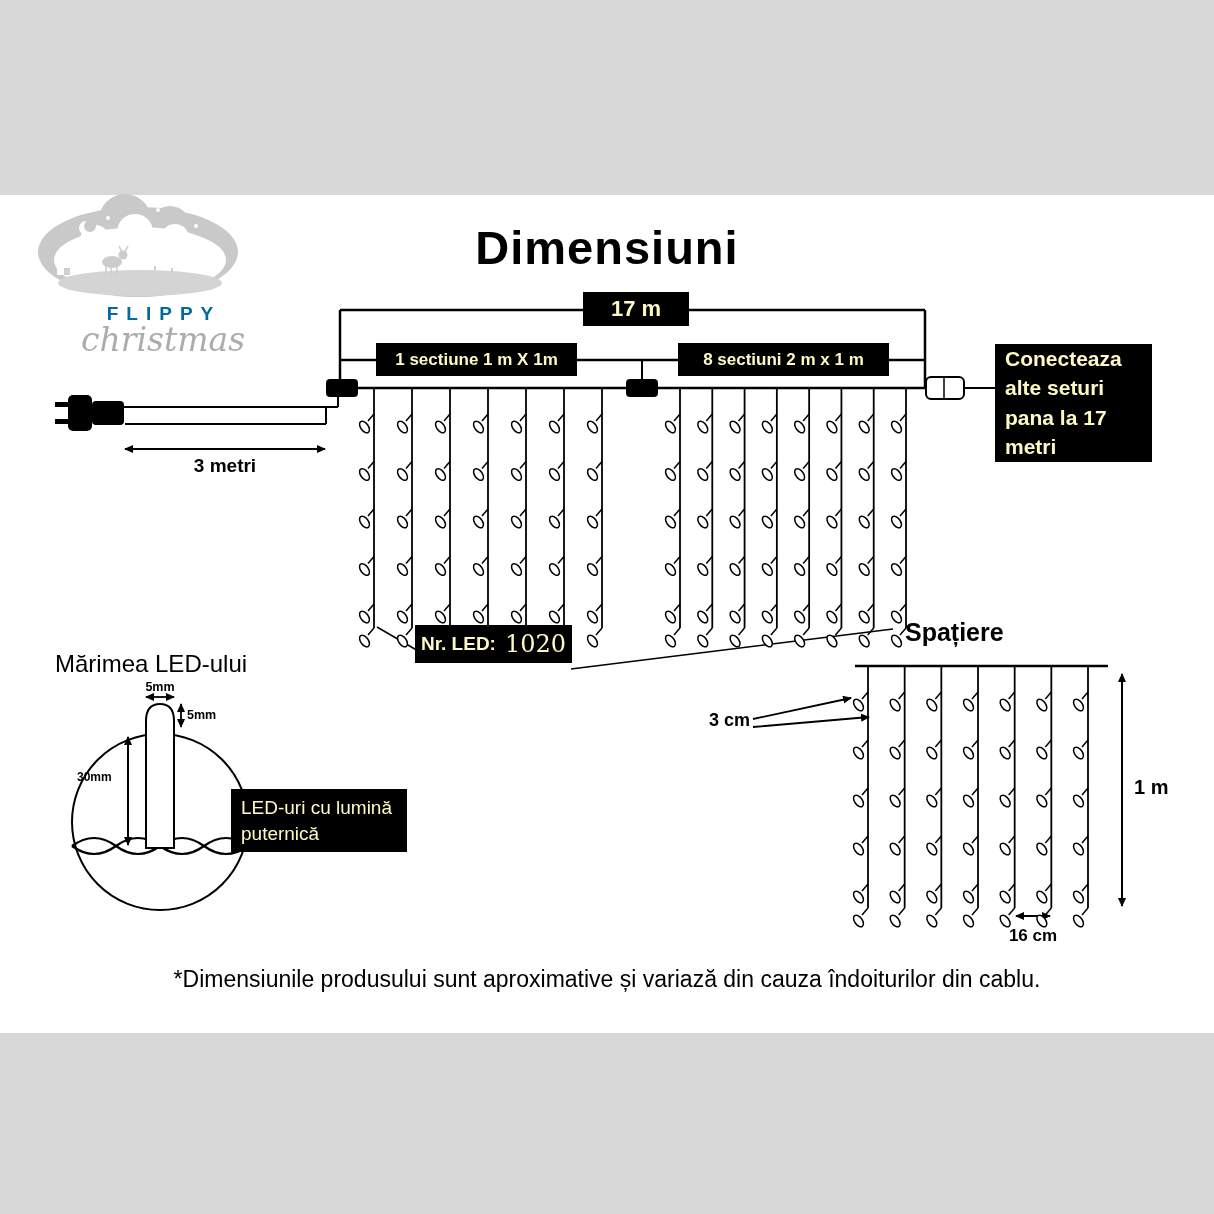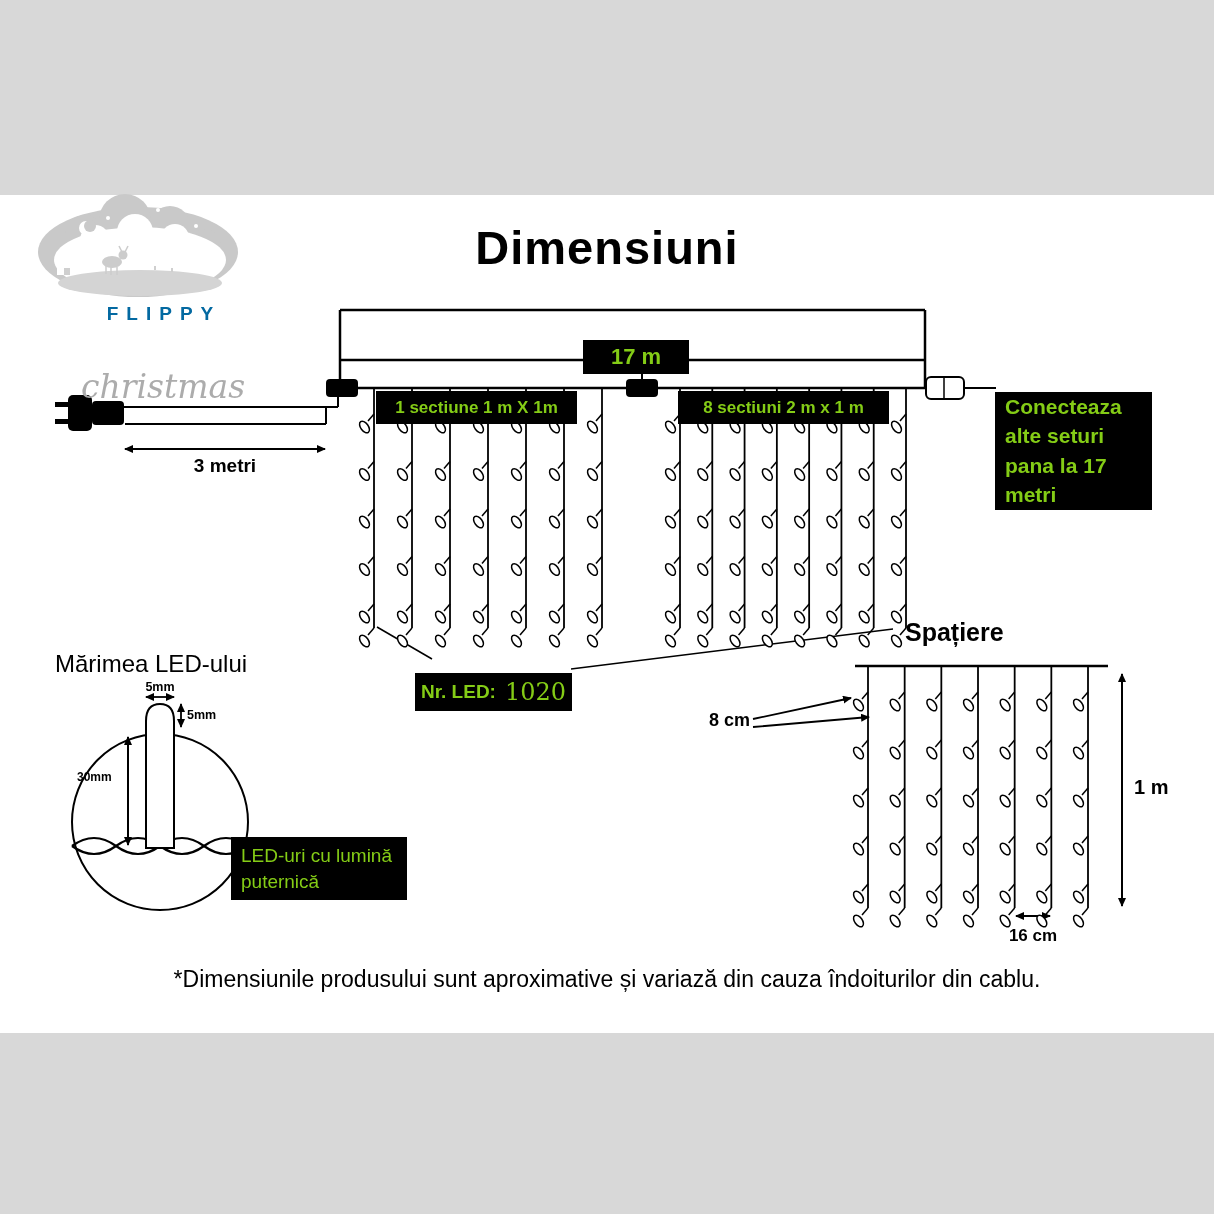--- a/index.html
+++ b/index.html
@@ -8,34 +8,34 @@
     position:relative;
     background:#d8d8d8;
     font-family:"Liberation Sans",sans-serif;
     color:#000;
     overflow:hidden;
   }
   .panel{position:absolute;left:0;top:195px;width:1214px;height:838px;background:#ffffff}
   svg.art{position:absolute;left:0;top:0}
   .lbl{position:absolute;white-space:pre-line}
   .blackbox{
-    position:absolute;background:#000;color:#84cc16;font-weight:bold;
-    display:flex;align-items:center;justify-content:center;text-align:center;margin-top:48px;
+    position:absolute;background:#000;color:#fef9c3;font-weight:bold;
+    display:flex;align-items:center;justify-content:center;text-align:center;
   }
   .title{
     position:absolute;left:0;top:220px;width:1214px;text-align:center;
     font-size:47px;font-weight:bold;letter-spacing:1px;
   }
   .flippy{
     position:absolute;left:58px;top:303px;width:212px;text-align:center;
     font-size:19px;font-weight:bold;letter-spacing:8px;color:#0369a1;
   }
   .christmas{
     position:absolute;left:48px;top:320px;width:230px;text-align:center;
-    font-family:"DejaVu Serif",serif;font-style:italic;font-size:33px;color:#acacac;margin-top:47px;
+    font-family:"DejaVu Serif",serif;font-style:italic;font-size:33px;color:#acacac;
   }
   .nrled{gap:9px;font-size:19px}
   .nrled .val{font-family:"DejaVu Serif",serif;font-size:24px;font-weight:normal}
   .disclaimer{
     position:absolute;left:60px;top:966px;width:1094px;text-align:center;font-size:23px;
   }
 </style>
 </head>
 <body>
 
@@ -464,21 +464,21 @@
 
 <div class="lbl" style="left:135px;top:455px;width:180px;text-align:center;font-size:19px;font-weight:bold">3 metri</div>
 
 <div class="blackbox nrled" style="left:415px;top:625px;width:157px;height:38px">
   <span>Nr. LED:</span>
   <span class="val">1020</span>
 </div>
 
 <div class="lbl" style="left:905px;top:618px;width:180px;text-align:left;font-size:25px;font-weight:600">Spațiere</div>
 
-<div class="lbl" style="left:692px;top:710px;width:58px;text-align:right;font-size:18px;font-weight:bold">8 cm</div>
+<div class="lbl" style="left:692px;top:710px;width:58px;text-align:right;font-size:18px;font-weight:bold">3 cm</div>
 
 <div class="lbl" style="left:1134px;top:776px;font-size:20px;font-weight:600">1 m</div>
 
 <div class="lbl" style="left:1001px;top:926px;width:64px;text-align:center;font-size:17px;font-weight:bold">16 cm</div>
 
 <div class="lbl" style="left:55px;top:650px;width:270px;font-size:24px;font-weight:500">Mărimea LED-ului</div>
 
 <div class="lbl" style="left:136px;top:680px;width:48px;text-align:center;font-size:12.5px;font-weight:bold">5mm</div>
 
 <div class="lbl" style="left:187px;top:708px;font-size:12.5px;font-weight:bold">5mm</div>

